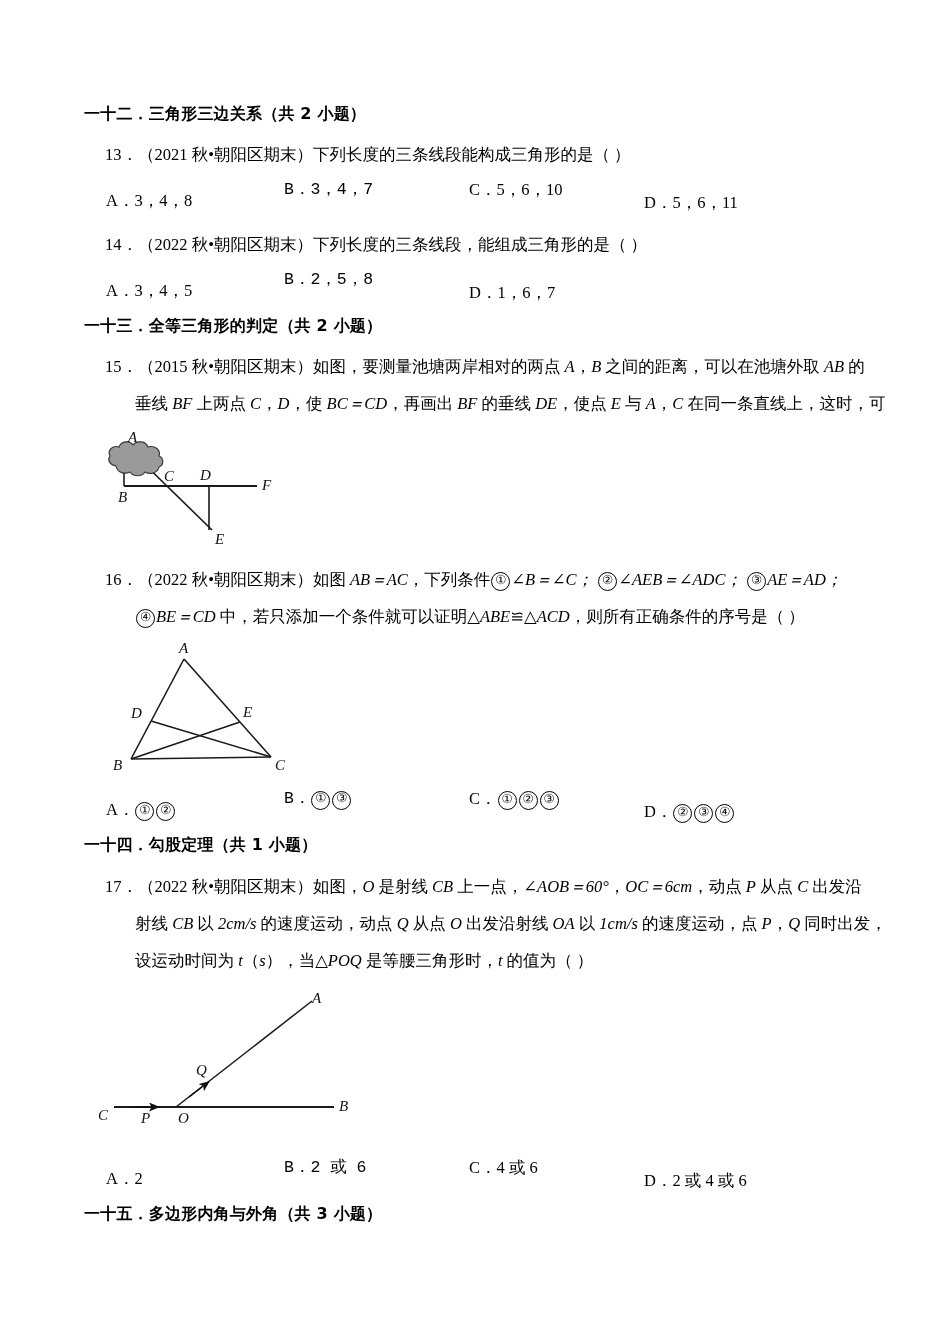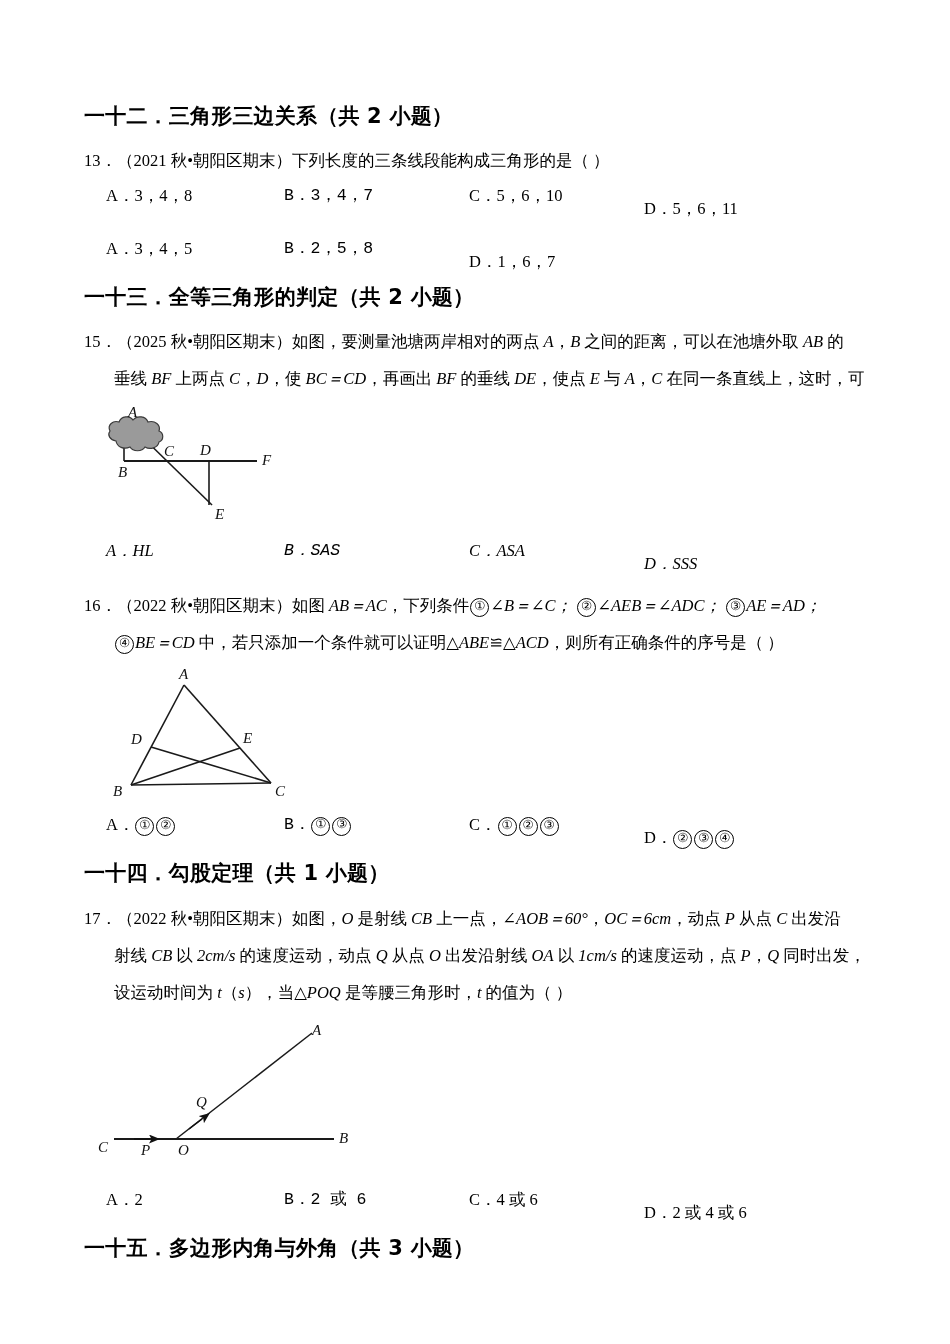--- a/index.html
+++ b/index.html
@@ -22,35 +22,36 @@
     position: absolute;
     left: 84px;
     top: 104px;
     width: 790px;
   }
 
   
   .section-head {
     font-family: "DejaVu Sans", "Liberation Sans", sans-serif;
     font-weight: bold;
-    font-size: 21px;
+    font-size: 16px;
     letter-spacing: 0.2px;
     margin: 0 0 13px 0;
     line-height: 1.2;
   }
   .section-head.sp-top { }
 
   
   .question {
     margin: 0 0 6px 0;
   }
   .q-line {
     font-size: 16.5px;
     line-height: 37px;
     white-space: nowrap;
+    margin-left: 21px;
   }
   .q-num {
     display: inline-block;
     min-width: 30px;
   }
   .indent {
     display: inline-block;
     width: 30px;
   }
   .it { font-style: italic; }
@@ -58,21 +59,21 @@
   
   .options {
     display: flex;
     font-size: 16.5px;
     line-height: 34px;
     padding-left: 22px;
   }
   .opt {
     white-space: nowrap;
   }
-  .opt.w1 { width: 178px; }
+  .opt.w1 { width: 178px; margin-top: 11px; }
   .opt.w2 { width: 185px; font-family: Liberation Mono, monospace; }
   .opt.w3 { width: 175px; }
   .opt.w4 { width: auto; margin-top: 13px; }
 
   .opt-eq { font-style: italic; }
 
   .circ {
     display: inline-block;
     border: 1.2px solid #000;
     border-radius: 50%;
@@ -115,32 +116,35 @@
       </div>
       <div class="options">
         <div class="opt w1">A．3，4，8</div>
         <div class="opt w2">B．3，4，7</div>
         <div class="opt w3">C．5，6，10</div>
         <div class="opt w4">D．5，6，11</div>
       </div>
     </div>
 
     <div class="question">
+      <div class="q-line">
+        <span class="q-num">14．</span><span>（2022 秋•朝阳区期末）</span><span>下列长度的三条线段，能组成三角形的是（      ）</span>
+      </div>
       <div class="options">
         <div class="opt w1">A．3，4，5</div>
         <div class="opt w2">B．2，5，8</div>
         <div class="opt w4">D．1，6，7</div>
       </div>
     </div>
 
     <div class="section-head sp-top">一十三．全等三角形的判定（共 2 小题）</div>
 
     <div class="question">
       <div class="q-line">
-        <span class="q-num">15．</span><span>（2025 秋•朝阳区期末）</span><span>如图，要测量池塘两岸相对的两点 </span><span class="it">A</span><span>，</span><span class="it">B</span><span> 之间的距离，可以在池塘外取 </span><span class="it">AB</span><span> 的</span>
+        <span class="q-num">15．</span><span>（2015 秋•朝阳区期末）</span><span>如图，要测量池塘两岸相对的两点 </span><span class="it">A</span><span>，</span><span class="it">B</span><span> 之间的距离，可以在池塘外取 </span><span class="it">AB</span><span> 的</span>
       </div>
       <div class="q-line">
         <span class="indent"></span><span>垂线 </span><span class="it">BF</span><span> 上两点 </span><span class="it">C</span><span>，</span><span class="it">D</span><span>，使 </span><span class="it">BC＝CD</span><span>，再画出 </span><span class="it">BF</span><span> 的垂线 </span><span class="it">DE</span><span>，使点 </span><span class="it">E</span><span> 与 </span><span class="it">A</span><span>，</span><span class="it">C</span><span> 在同一条直线上，这时，可</span>
       </div>
 
       <div class="figure fig-pond">
         <svg width="200" height="125" viewBox="0 0 200 125">
 
           <line x1="22" y1="60" x2="155" y2="60" stroke="#1a1a1a" stroke-width="1.8"></line>
 
@@ -158,26 +162,20 @@
 
           <text x="26" y="16">A</text>
           <text x="16" y="76">B</text>
           <text x="62" y="55">C</text>
           <text x="98" y="54">D</text>
           <text x="160" y="64">F</text>
           <text x="113" y="118">E</text>
         </svg>
       </div>
 
-      <div class="options">
-        <div class="opt w1 opt-eq">A．HL</div>
-        <div class="opt w2 opt-eq">B．SAS</div>
-        <div class="opt w3 opt-eq">C．ASA</div>
-        <div class="opt w4 opt-eq">D．SSS</div>
-      </div>
     </div>
 
     <div class="question">
       <div class="q-line">
         <span class="q-num">16．</span><span>（2022 秋•朝阳区期末）</span><span>如图 </span><span class="it">AB＝AC</span><span>，下列条件</span><span class="circ">①</span><span class="it">∠B＝∠C；</span>&nbsp;<span class="circ">②</span><span class="it">∠AEB＝∠ADC；</span>&nbsp;<span class="circ">③</span><span class="it">AE＝AD；</span>
       </div>
       <div class="q-line">
         <span class="indent"></span><span class="circ">④</span><span class="it">BE＝CD</span><span> 中，若只添加一个条件就可以证明△</span><span class="it">ABE</span><span>≌△</span><span class="it">ACD</span><span>，则所有正确条件的序号是（      ）</span>
       </div>
 

